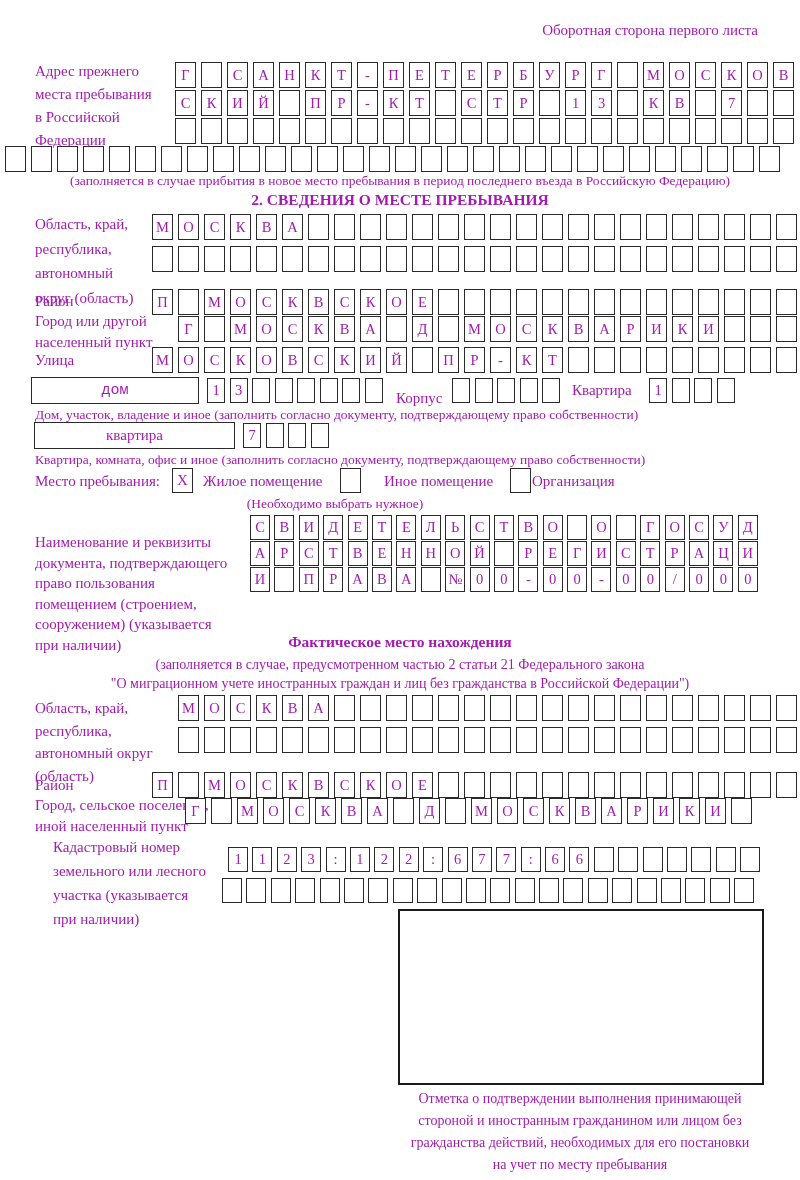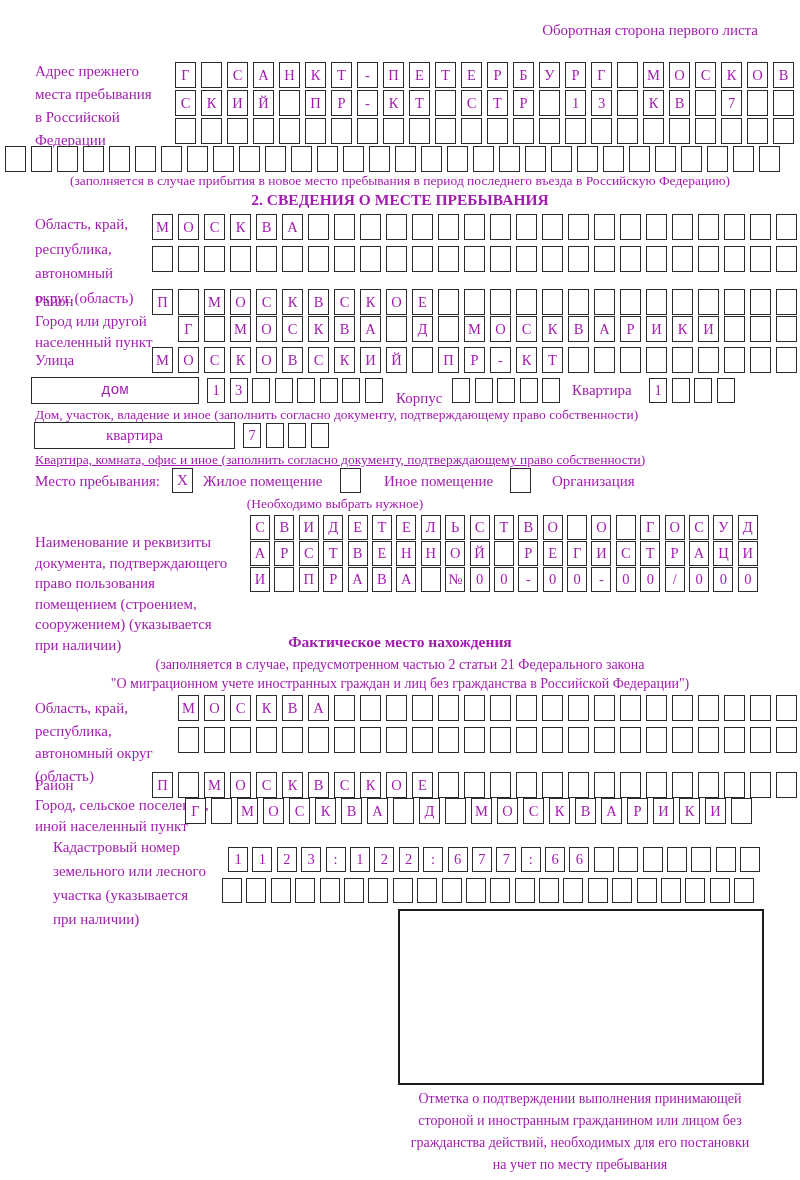--- a/index.html
+++ b/index.html
@@ -332,29 +332,29 @@
     </div>
   <div class="abs cap" style="left:35px;top:407px;">Дом, участок, владение и иное (заполнить согласно документу, подтверждающему право собственности)</div>
 
   <div class="widebox" style="left:34px;top:422px;width:201px;height:27px;">квартира</div>
   <div class="row tight22" style="left:243px;top:423px;">
       <div class="cell">7</div>
       <div class="cell"></div>
       <div class="cell"></div>
       <div class="cell"></div>
     </div>
-  <div class="abs cap" style="left:35px;top:452px;text-decoration:underline;">Квартира, комната, офис и иное (заполнить согласно документу, подтверждающему право собственности)</div>
+  <div class="abs cap" style="left:35px;top:452px;">Квартира, комната, офис и иное (заполнить согласно документу, подтверждающему право собственности)</div>
 
   <div class="abs lbl" style="left:35px;top:470px;">Место пребывания:</div>
   <div class="chk" style="left:172px;top:468px;">X</div>
   <div class="abs lbl" style="left:203px;top:470px;">Жилое помещение</div>
   <div class="chk" style="left:340px;top:468px;"></div>
   <div class="abs lbl" style="left:384px;top:470px;">Иное помещение</div>
   <div class="chk" style="left:510px;top:468px;"></div>
-  <div class="abs lbl" style="left:552px;top:470px;">Организация</div>
+  <div class="abs lbl" style="left:532px;top:470px;">Организация</div>
   <div class="abs cap" style="left:120px;top:496px;width:430px;text-align:center;">(Необходимо выбрать нужное)</div>
 
   <div class="abs lbl" style="left:35px;top:532px;line-height:20.5px;">Наименование и реквизиты
 документа, подтверждающего
 право пользования
 помещением (строением,
 сооружением) (указывается
 при наличии)</div>
   <div class="row tight24" style="left:250px;top:515px;">
       <div class="cell">С</div>

